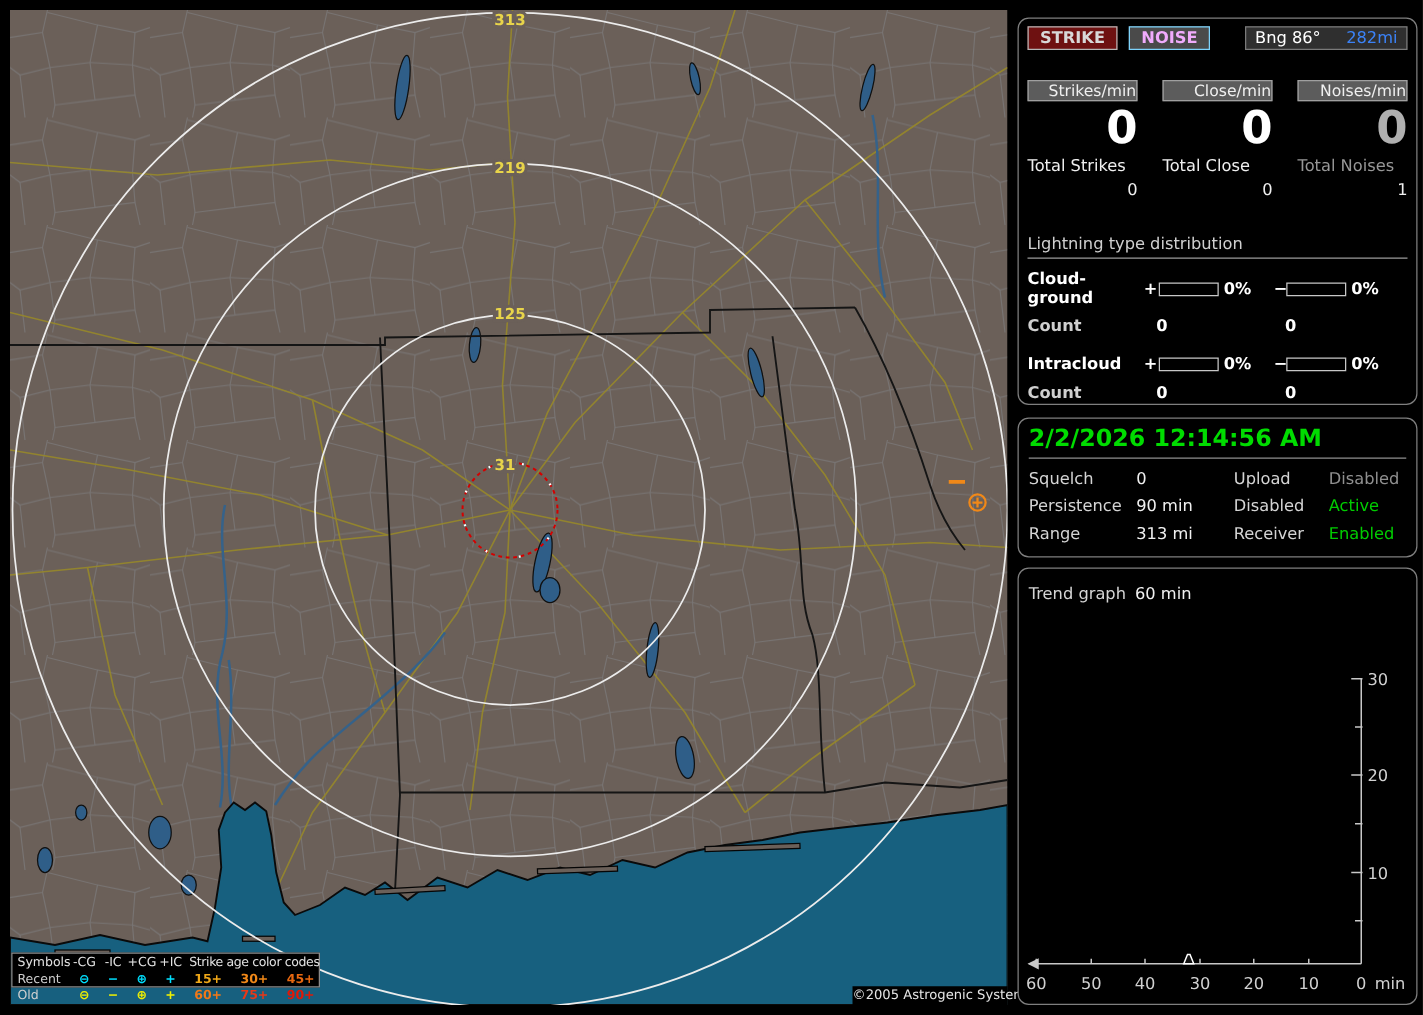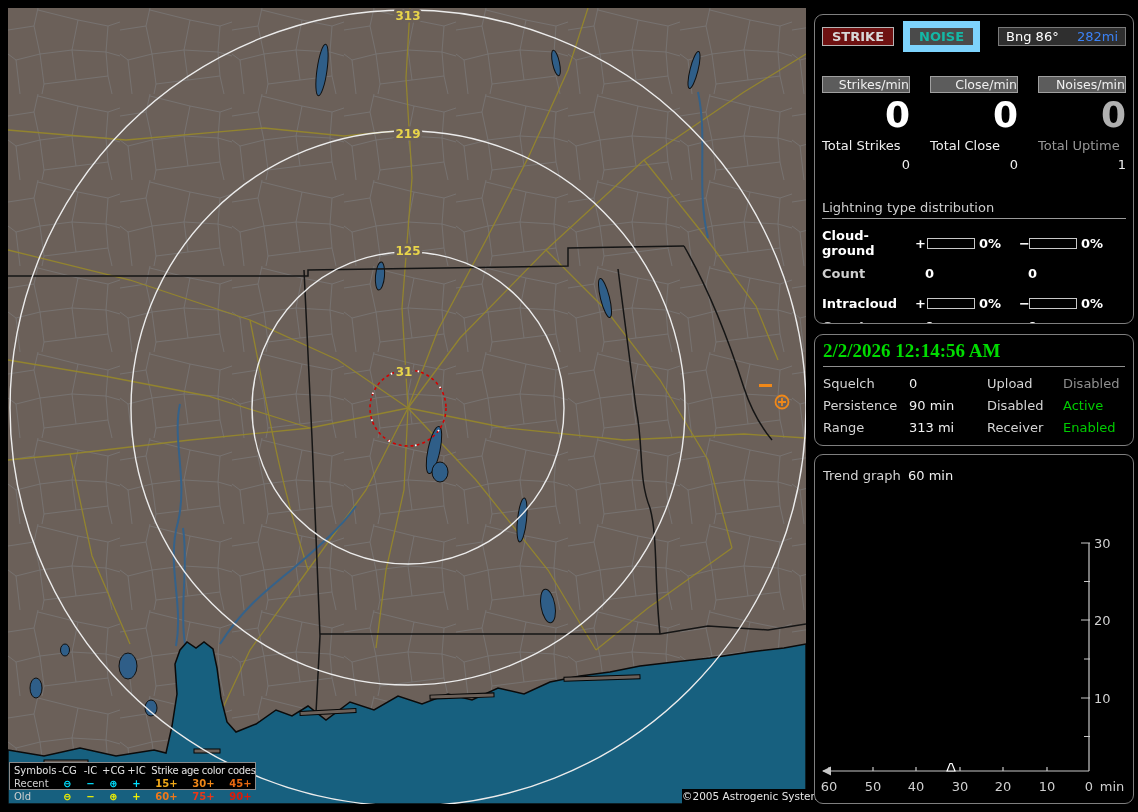--- a/index.html
+++ b/index.html
@@ -33,21 +33,21 @@
   .panel { position:absolute; left:814px; top:8px; width:320px; height:796px; color:#e8e8e8; }
   .pbox { position:absolute; left:0; width:320px; background:#000;
           border:1px solid #7f7f7f; border-radius:9px; overflow:hidden; }
   .pbox1 { top:6px; height:310px; }
   .pbox2 { top:326px; height:112px; }
   .pbox3 { top:446px; height:350px; }
 
   .btnrow { display:flex; align-items:center; gap:9px; margin:6px 7px 0 7px; }
   .btn { font-size:13px; font-weight:bold; padding:1px 9px; line-height:15px; }
   .btn-strike { background:#6e1111; color:#d8d8d8; border:1px solid #b5b5b5; }
-  .btn-noise  { background:#4a4a4a; color:#14b8a6; border:7px solid #7dd3fc; }
+  .btn-noise  { background:#4a4a4a; color:#f0abfc; border:1px solid #7dd3fc; }
   .spacer { flex:1; }
   .bearing { width:130px; background:#2f2f2f; border:1px solid #7a7a7a;
              display:flex; justify-content:space-between; padding:1px 7px;
              font-size:13px; font-weight:normal; line-height:15px; }
   .bearing .bl { color:#ffffff; }
   .bearing .bv { color:#3b82f6;text-align:center; }
 
   .counters { display:flex; justify-content:space-between; margin:24px 7px 0 7px; }
   .counter { width:88px; }
   .cbtn { display:block; width:100%; background:#5c5c5c; color:#efefef; font-size:12.5px;
@@ -62,21 +62,21 @@
   .dist-title { color:#cfcfcf; border-bottom:1px solid #9a9a9a; padding-bottom:3px; }
   .dist-row { display:grid; grid-template-columns:93px 12px 52px 40px 10px 52px auto;
               align-items:center; margin-top:9px; font-weight:bold; color:#fff; }
   .dist-row .bar { width:48px; height:11px; border:1px solid #c8c8c8; background:#000; }
   .count-row { display:grid; grid-template-columns:103px 103px auto; margin-top:8px;
                font-weight:bold; color:#fff; }
   .count-row .cl { color:#cfcfcf; }
   .gap { margin-top:15px; }
 
   .datetime { margin:5px 8px 0 8px; font-size:19px; font-weight:bold; color:#00dc00;
-              padding-bottom:4px; border-bottom:1px solid #8f8f8f; white-space:nowrap;font-family:Liberation Serif, serif; }
+              padding-bottom:4px; border-bottom:1px solid #8f8f8f; white-space:nowrap; }
   .stat-grid { display:grid; grid-template-columns:86px 78px 76px auto;
                margin:9px 8px 0 8px; row-gap:7px; font-size:13px; }
   .lbl { color:#d4d4d4; white-space:nowrap; }
   .val { color:#f0f0f0; white-space:nowrap; }
   .st-disabled { color:#8f8f8f; } .st-active { color:#00cc00; }
 
   .stats-grid { display:grid; grid-template-columns:85px 80px 72px auto;
                 margin:8px 8px 0 8px; row-gap:7px; font-size:13px; }
   .trend-row { display:grid; grid-template-columns:85px auto; margin:13px 8px 0 8px; font-size:13px; }
   .chart { position:absolute; left:0; bottom:2px; }
@@ -251,21 +251,21 @@
         </div>
         <div class="counter">
           <span class="cbtn">Close/min</span>
           <div class="crate">0</div>
           <div class="ctotal-label">Total Close</div>
           <div class="ctotal">0</div>
         </div>
         <div class="counter dim">
           <span class="cbtn">Noises/min</span>
           <div class="crate">0</div>
-          <div class="ctotal-label">Total Uptime</div>
+          <div class="ctotal-label">Total Noises</div>
           <div class="ctotal">1</div>
         </div>
       </div>
 
       <div class="dist">
         <div class="dist-title">Lightning type distribution</div>
 
         <div class="dist-row">
           <span>Cloud-ground</span>
           <span>+</span>

